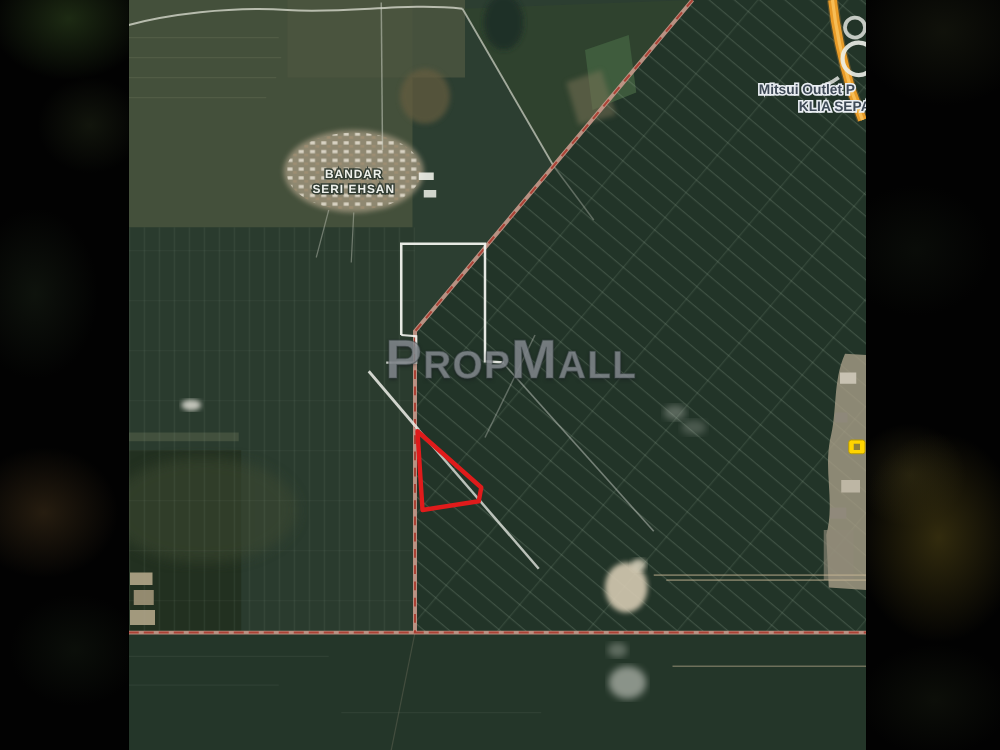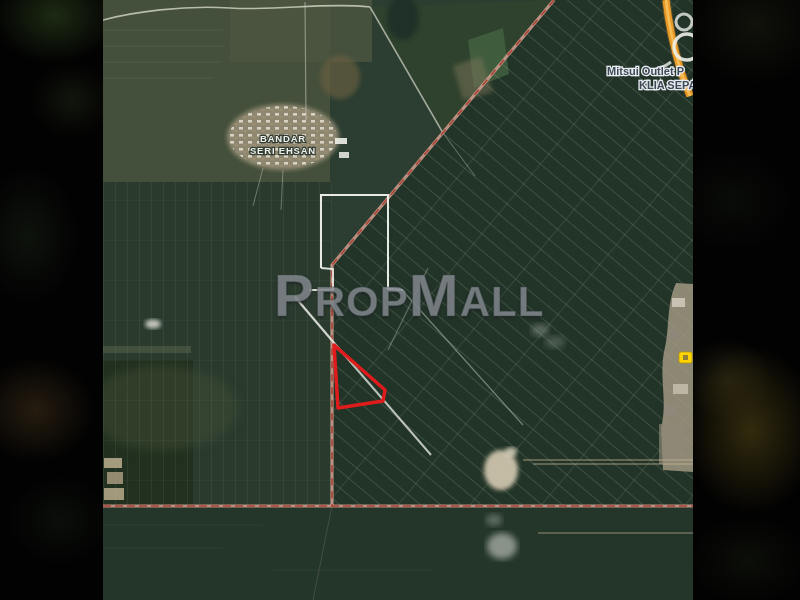--- a/index.html
+++ b/index.html
@@ -26,21 +26,21 @@
       radial-gradient(95px 120px at 58px 430px, rgba(58,50,16,.85),rgba(0,0,0,0) 70%),
       radial-gradient(60px 55px at 35px 380px,  rgba(62,56,26,.5), rgba(0,0,0,0) 75%),
       radial-gradient(80px 60px at 55px 560px,  rgba(20,24,14,.55),rgba(0,0,0,0) 75%),
       #020202;
   }
   .photo{position:absolute;left:103px;top:0;width:590px;height:600px;overflow:hidden;}
   .photo svg{display:block;}
   .watermark{
     position:absolute;left:0;top:266px;width:100%;padding-left:22px;box-sizing:border-box;
     text-align:center;pointer-events:none;
-    font-weight:bold;font-variant:small-caps;font-size:60px;line-height:1;
+    font-weight:bold;font-variant:small-caps;font-size:44px;line-height:1;
     letter-spacing:1px;color:rgba(186,192,198,.55);
     -webkit-text-stroke:1px rgba(62,70,74,.45);
     text-shadow:0 2px 3px rgba(25,30,32,.6), 0 0 1px rgba(40,46,48,.5);
     white-space:nowrap;
   }
   .maplabel{
     font-family:"Liberation Sans",sans-serif;font-weight:bold;
   }
 </style>
 </head>

